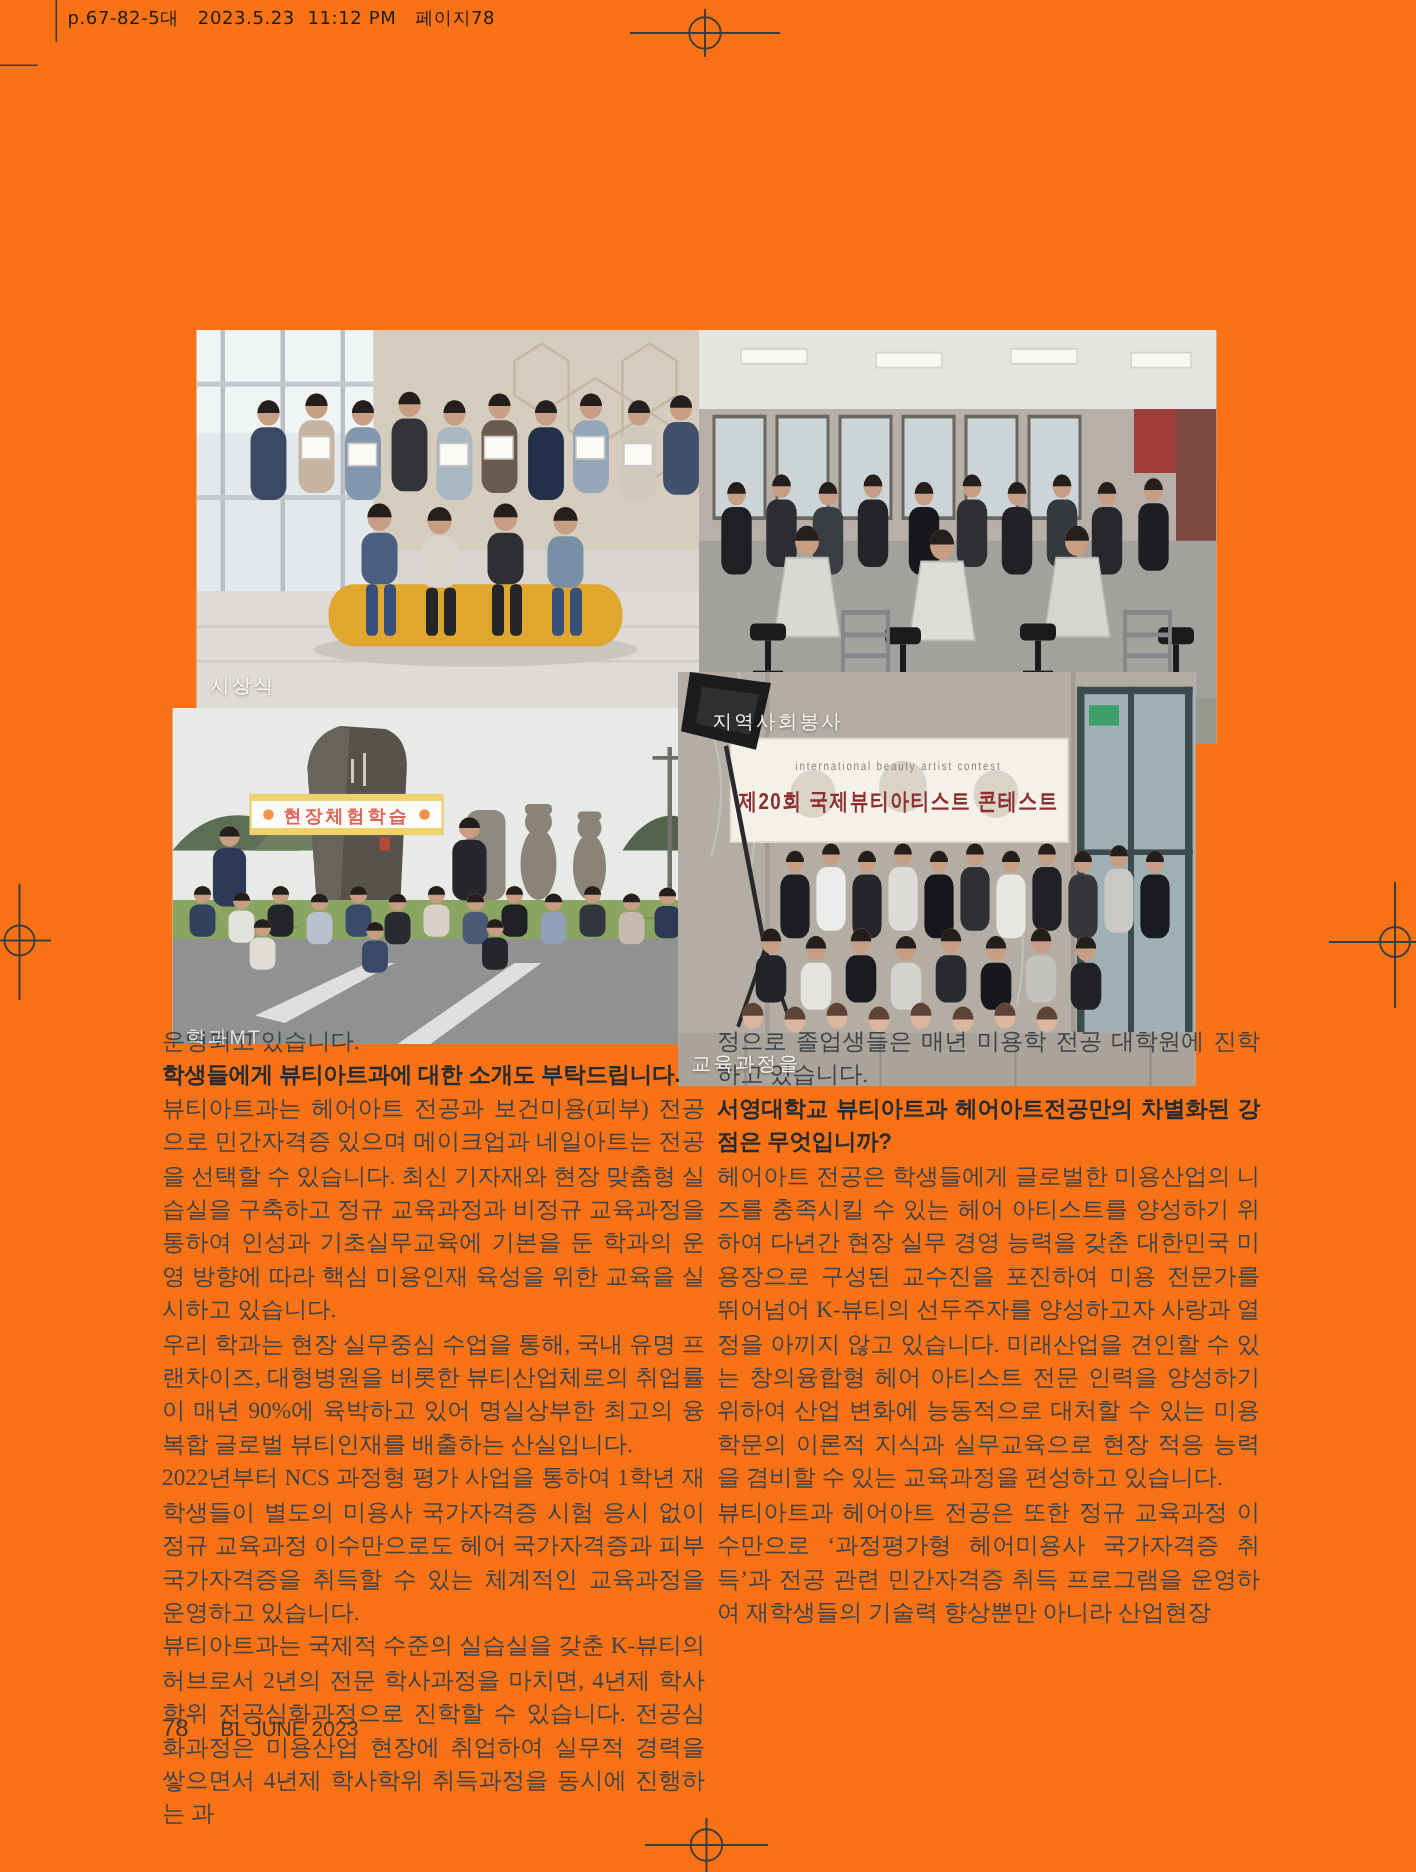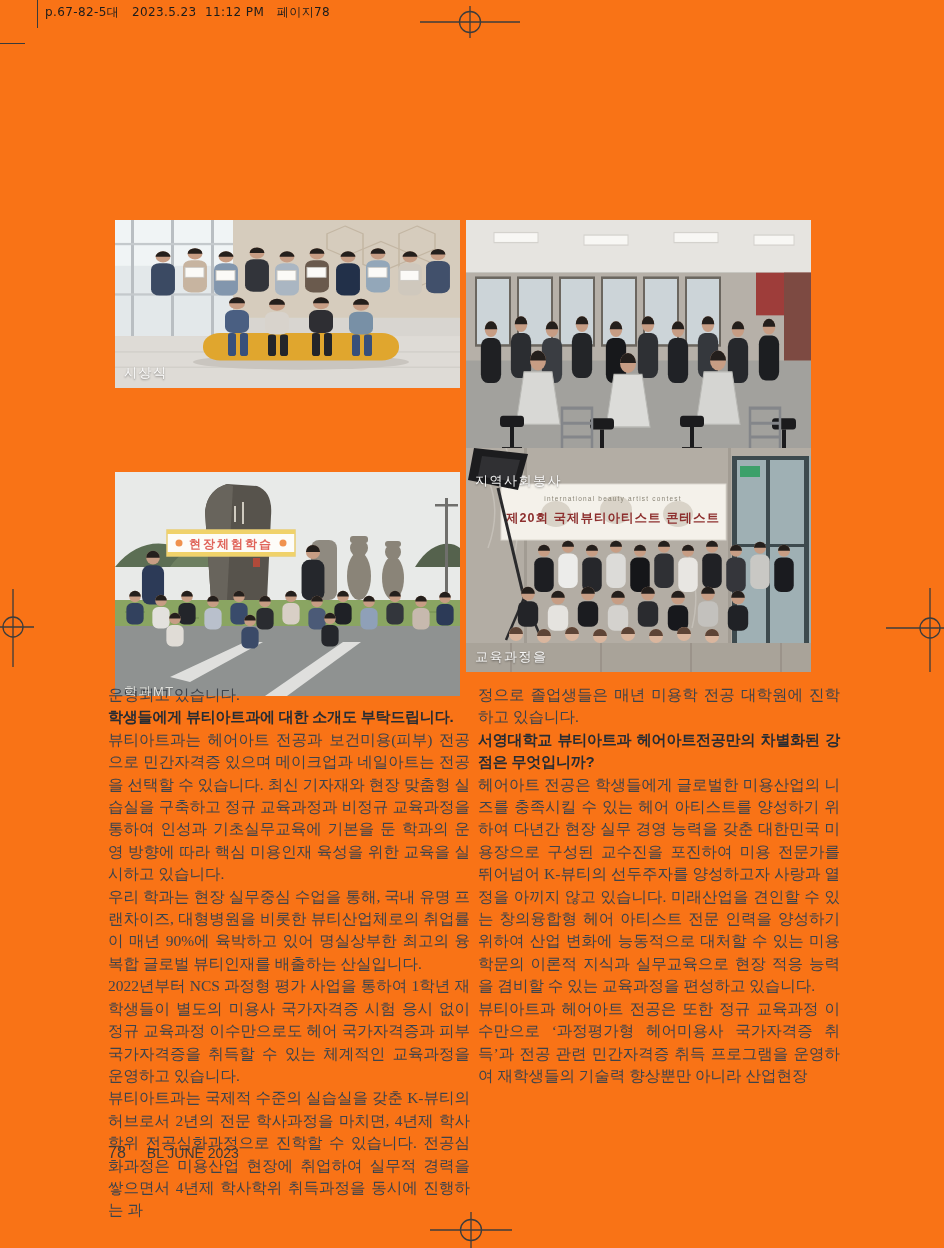--- a/index.html
+++ b/index.html
@@ -79,21 +79,21 @@
     <line x1="0" y1="40" x2="58" y2="40"></line>
       <line x1="44" y1="0" x2="44" y2="84"></line>
       <circle cx="44" cy="40" r="10"></circle>
   </svg>
   <svg class="regmark" style="left:430px;top:1212px" width="82" height="36" viewBox="0 0 82 36">
     <line x1="0" y1="18" x2="82" y2="18"></line>
       <line x1="41" y1="0" x2="41" y2="36"></line>
       <circle cx="41" cy="18" r="10.5"></circle>
   </svg>
 
-  <div class="photo" style="left:115px;top:220px;width:345px;height:168px">
+  <div class="photo" style="left:131px;top:220px;width:345px;height:252px">
     <svg viewBox="0 0 345 220" preserveAspectRatio="none">
       <rect width="345" height="220" fill="#d8d5d0"></rect>
       <rect x="0" y="0" width="118" height="152" fill="#e3e8ea"></rect>
       <rect x="0" y="0" width="118" height="60" fill="#f0f4f5"></rect>
       <rect x="16" y="0" width="3" height="152" fill="#b9bec2"></rect>
       <rect x="56" y="0" width="3" height="152" fill="#b9bec2"></rect>
       <rect x="96" y="0" width="3" height="152" fill="#b9bec2"></rect>
       <rect x="0" y="30" width="118" height="3" fill="#c4c9cc"></rect>
       <rect x="0" y="96" width="118" height="3" fill="#c4c9cc"></rect>
       <rect x="118" y="0" width="227" height="128" fill="#d6ccbd"></rect>
@@ -270,21 +270,21 @@
       <use href="#fig-sit" transform="translate(280,118) scale(.72)" style="color:#33363c"></use>
       <use href="#fig-sit" transform="translate(306,123) scale(.72)" style="color:#c7b9ae"></use>
       <use href="#fig-sit" transform="translate(330,119) scale(.72)" style="color:#2c3a57"></use>
       <use href="#fig-sit" transform="translate(60,140) scale(.72)" style="color:#e0dcd6"></use>
       <use href="#fig-sit" transform="translate(135,142) scale(.72)" style="color:#3a4a68"></use>
       <use href="#fig-sit" transform="translate(215,140) scale(.72)" style="color:#24262b"></use>
     </svg>
     <span class="caption clipped">학과MT</span>
   </div>
 
-  <div class="photo" style="left:466px;top:448px;width:345px;height:224px">
+  <div class="photo" style="left:452px;top:448px;width:345px;height:276px">
     <svg viewBox="0 0 345 224" preserveAspectRatio="none">
       <rect width="345" height="195" fill="#b3ada4"></rect>
       <g stroke="#c8c3bb" stroke-width="1.5" fill="none" opacity=".8">
         <path d="M10,10 q30,40 12,90 M40,0 q20,50 8,110 M220,100 q16,40 6,80"></path>
       </g>
       <rect x="58" y="0" width="3" height="195" fill="#a29c93"></rect>
       <rect x="262" y="0" width="3" height="195" fill="#a29c93"></rect>
       <rect x="268" y="8" width="77" height="187" fill="#9fb0b4"></rect>
       <g fill="#3d4a4e">
         <rect x="266" y="8" width="5" height="187"></rect>

